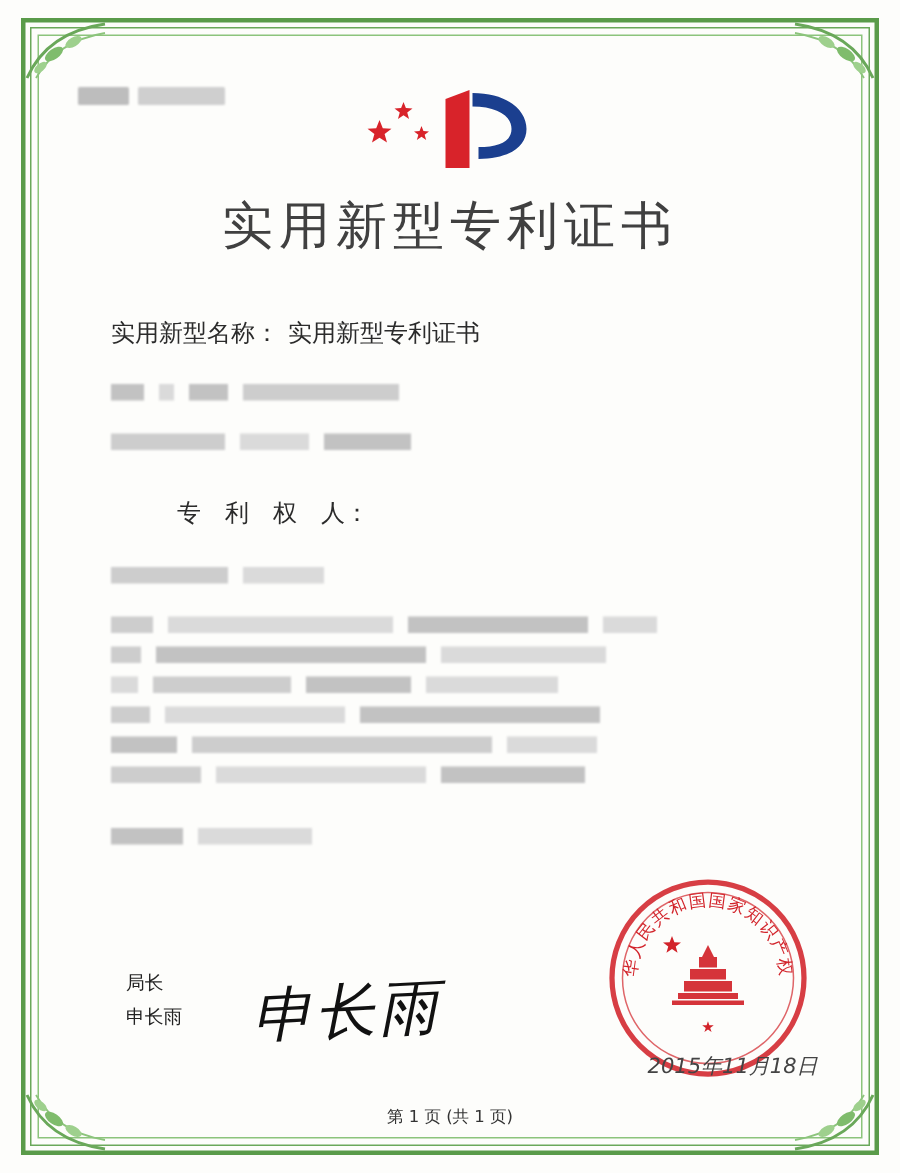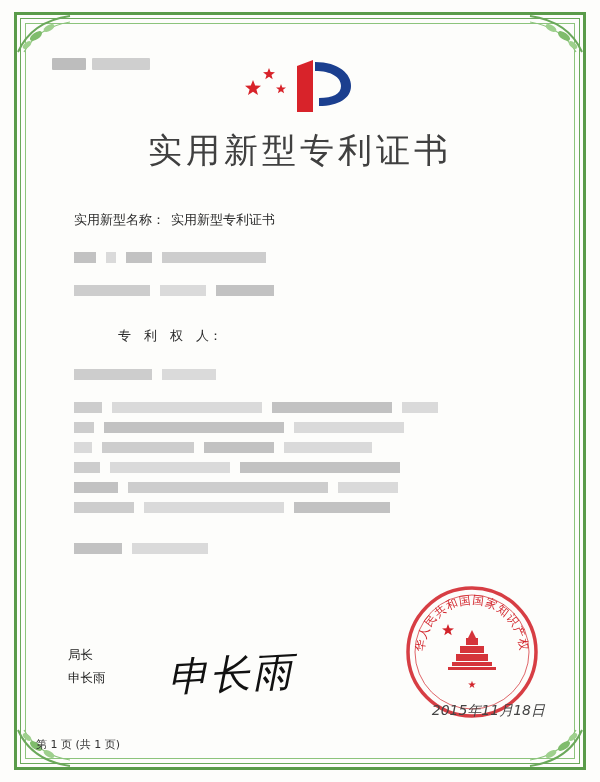--- a/index.html
+++ b/index.html
@@ -119,21 +119,21 @@
   .fields {
     position: absolute;
     left: 74px;
     right: 60px;
     top: 210px;
   }
   .row {
     display: flex;
     align-items: center;
     margin-bottom: 16px;
-    font-size: 13px;
+    font-size: 16px;
     line-height: 1.5;
     color: #2b2b2b;
   }
   .row .label {
     white-space: nowrap;
     margin-right: 6px;
   }
   .row .value {
     flex: 1;
   }
@@ -150,21 +150,21 @@
   .blk.l { background:#dadada; }
 
   .para {
     margin-top: 6px;
   }
   .para .redline { margin-bottom: 9px; }
 
   
   .director {
     position: absolute;
-    left: 68px;
+    left: 84px;
     bottom: 92px;
     font-size: 12.5px;
     line-height: 1.9;
     color: #222;
   }
   .signature {
     position: absolute;
     left: 168px;
     bottom: 80px;
     font-family: "DejaVu Serif", "Liberation Serif", serif;
@@ -193,24 +193,23 @@
     color: #444;
     white-space: nowrap;
     font-style: italic;
   }
 
   
   .footer {
     position: absolute;
     left: 0; right: 0;
     bottom: 30px;
-    text-align: left;
+    text-align: center;
     font-size: 11px;
     color: #333;
-    padding-left: 36px;
   }
 </style>
 </head>
 <body>
 
 <div class="certificate">
 
   <div class="frame-outer"></div>
   <div class="frame-mid"></div>
   <div class="frame-inner"></div>

